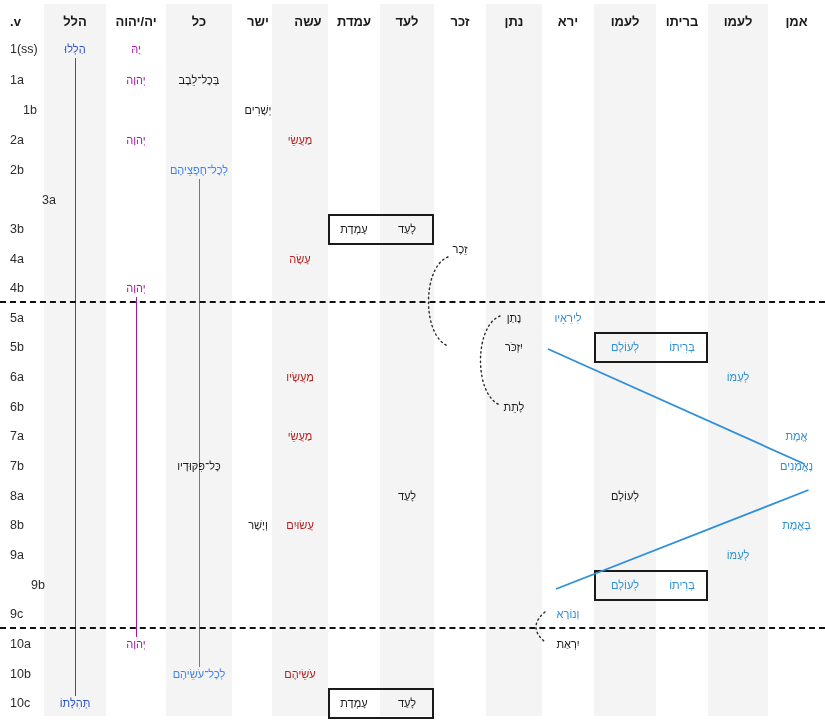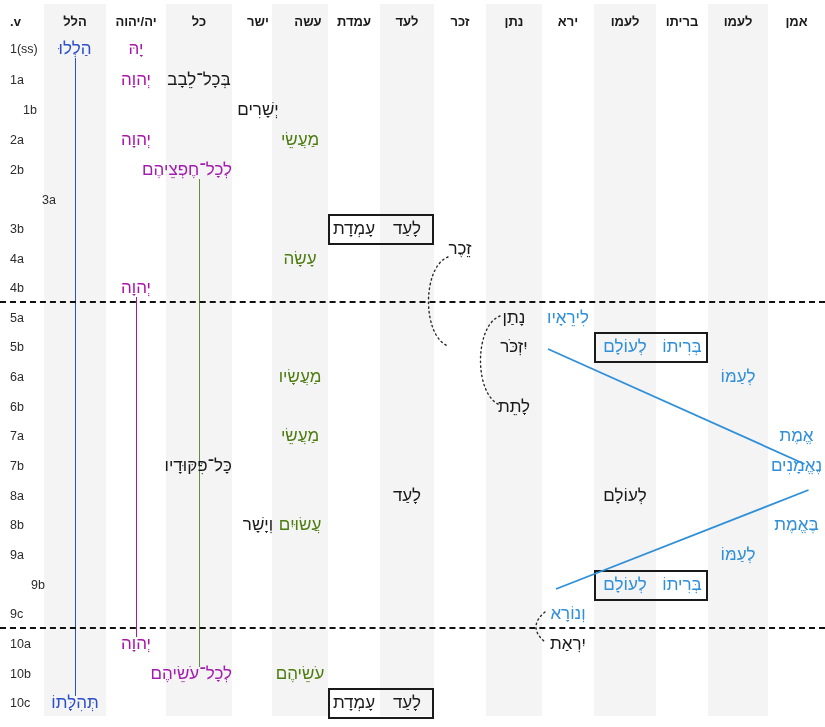--- a/index.html
+++ b/index.html
@@ -40,30 +40,30 @@
     font-size:12.5px;
     color:#2b2b2b;
     text-align:left;
     white-space:nowrap;
   }
   .cell{
     position:absolute;
     height:18px;
     line-height:18px;
     text-align:center;
-    font-size:17px;
+    font-size:11px;
     direction:rtl;
     white-space:nowrap;
   }
   .c-black{color:#1a1a1a;}
   .c-purple{color:#a814a8;}
   .c-blue{color:#2b50c8;}
   .c-lblue{color:#2f8fd8;}
-  .c-orange{color:#4d7c0f;}
-  .c-green{color:#a21caf;}
+  .c-orange{color:#b91c1c;}
+  .c-green{color:#3b82f6;}
   .vline{position:absolute;width:0;border-left-width:1.6px;border-left-style:solid;}
   .boxed{
     position:absolute;
     border:2px solid #1a1a1a;
     background:transparent;
     box-sizing:border-box;
   }
   .hsep{
     position:absolute;left:0;width:825px;height:0;
     border-top:2px dashed #111;

